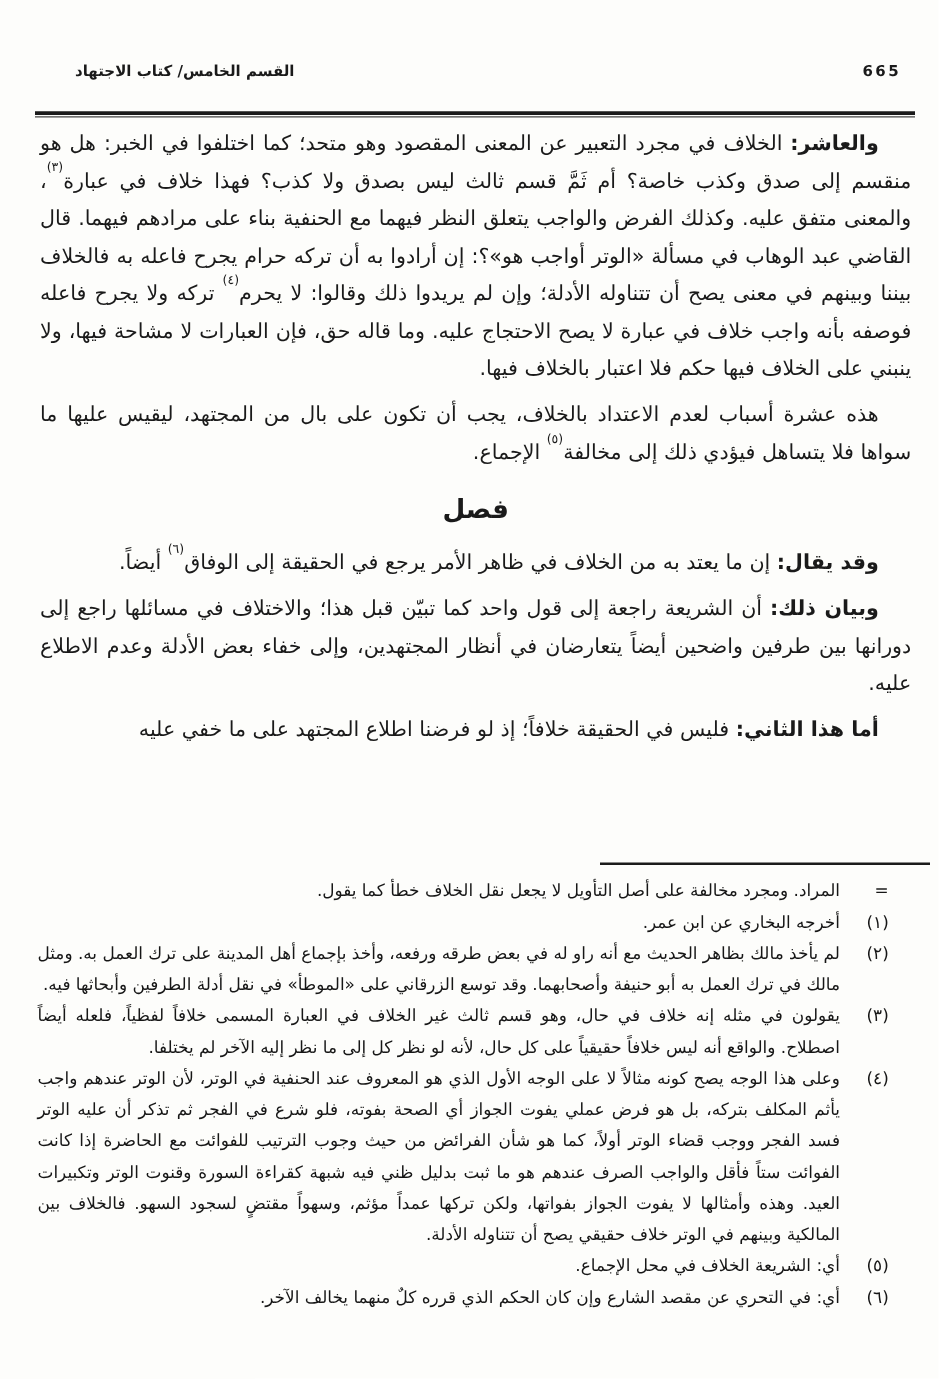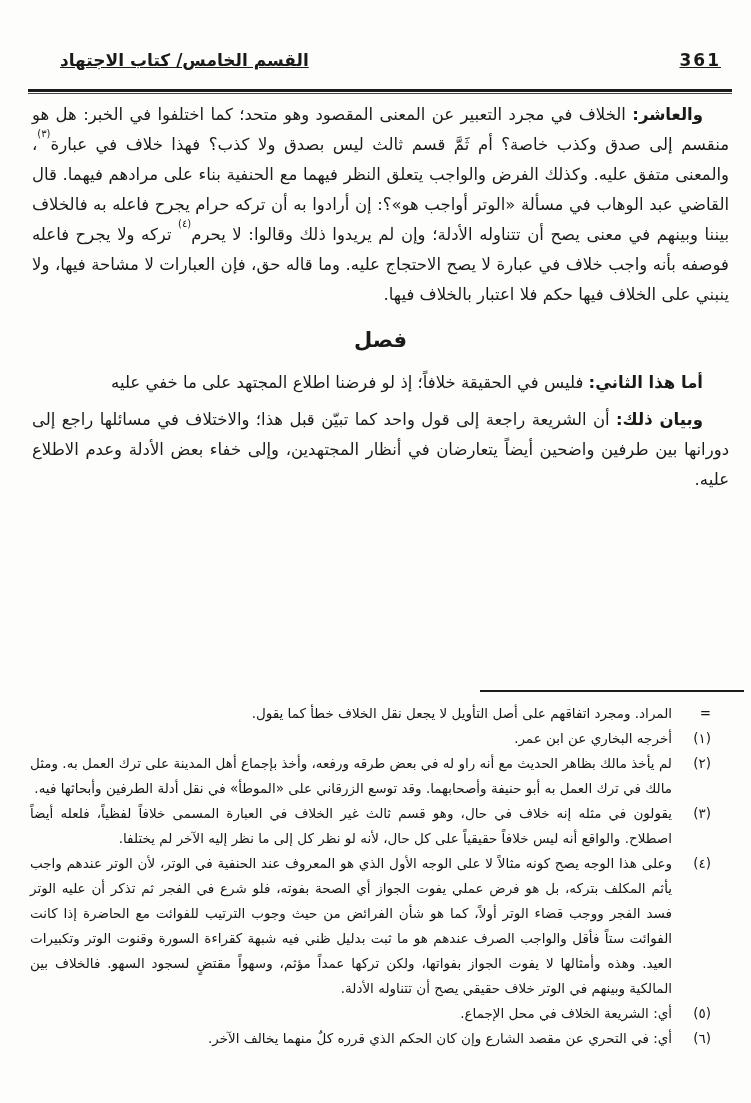--- a/index.html
+++ b/index.html
@@ -10,21 +10,21 @@
     color:#1a1a1a;
     font-family:"DejaVu Sans",sans-serif;
     direction:rtl;
     overflow:hidden;
   }
   
   .header{
     position:absolute;top:50px;left:60px;right:30px;
     display:flex;justify-content:space-between;align-items:baseline;
     direction:ltr;
-    font-size:17px;font-weight:bold;text-decoration:underline;
+    font-size:12px;font-weight:bold;
   }
   .header-title{direction:rtl;}
   .page-number{direction:rtl;letter-spacing:2px;}
   .header-rule{
     position:absolute;top:89px;left:28px;right:19px;
     height:5px;box-sizing:border-box;
     border-top:3px solid #1b1b1b;
     border-bottom:1px solid #444;
   }
   
@@ -63,46 +63,48 @@
   .fn-text{flex:1;text-align:justify;text-align-last:right;}
   .fn-bold{font-weight:normal;}
 </style>
 </head>
 <body>
 
 <div class="page">
 
   <div class="header">
     <span class="header-title">القسم الخامس/ كتاب الاجتهاد</span>
-    <span class="page-number">361</span>
+    <span class="page-number">665</span>
   </div>
   <div class="header-rule"></div>
 
   <div class="main">
 
 
     <p class="para indent"><b class="lead">والعاشر:</b><span> الخلاف في مجرد التعبير عن المعنى المقصود وهو متحد؛ كما اختلفوا في الخبر: هل هو منقسم إلى صدق وكذب خاصة؟ أم ثَمَّ قسم ثالث ليس بصدق ولا كذب؟ فهذا خلاف في عبارة</span><sup class="fn-ref">(٣)</sup><span>، والمعنى متفق عليه. وكذلك الفرض والواجب يتعلق النظر فيهما مع الحنفية بناء على مرادهم فيهما. قال القاضي عبد الوهاب في مسألة «الوتر أواجب هو»؟: إن أرادوا به أن تركه حرام يجرح فاعله به فالخلاف بيننا وبينهم في معنى يصح أن تتناوله الأدلة؛ وإن لم يريدوا ذلك وقالوا: لا يحرم</span><sup class="fn-ref">(٤)</sup><span> تركه ولا يجرح فاعله فوصفه بأنه واجب خلاف في عبارة لا يصح الاحتجاج عليه. وما قاله حق، فإن العبارات لا مشاحة فيها، ولا ينبني على الخلاف فيها حكم فلا اعتبار بالخلاف فيها.</span></p>
 
+    <p class="para indent"><span>هذه عشرة أسباب لعدم الاعتداد بالخلاف، يجب أن تكون على بال من المجتهد، ليقيس عليها ما سواها فلا يتساهل فيؤدي ذلك إلى مخالفة</span><sup class="fn-ref">(٥)</sup><span> الإجماع.</span></p>
 
     <h2 class="section-heading">فصل</h2>
 
+    <p class="para indent"><b class="lead">وقد يقال:</b><span> إن ما يعتد به من الخلاف في ظاهر الأمر يرجع في الحقيقة إلى الوفاق</span><sup class="fn-ref">(٦)</sup><span> أيضاً.</span></p>
+
+    <p class="para indent"><b class="lead">وبيان ذلك:</b><span> أن الشريعة راجعة إلى قول واحد كما تبيّن قبل هذا؛ والاختلاف في مسائلها راجع إلى دورانها بين طرفين واضحين أيضاً يتعارضان في أنظار المجتهدين، وإلى خفاء بعض الأدلة وعدم الاطلاع عليه.</span></p>
 
     <p class="para indent"><b class="lead">أما هذا الثاني:</b><span> فليس في الحقيقة خلافاً؛ إذ لو فرضنا اطلاع المجتهد على ما خفي عليه</span></p>
-
-    <p class="para indent"><b class="lead">وبيان ذلك:</b><span> أن الشريعة راجعة إلى قول واحد كما تبيّن قبل هذا؛ والاختلاف في مسائلها راجع إلى دورانها بين طرفين واضحين أيضاً يتعارضان في أنظار المجتهدين، وإلى خفاء بعض الأدلة وعدم الاطلاع عليه.</span></p>
 
   </div>
 
   <div class="fn-separator"></div>
 
   <div class="footnotes">
 
     <div class="footnote">
       <span class="fn-marker">=</span>
-      <span class="fn-text">المراد. ومجرد اتفاقهم على أصل التأويل لا يجعل نقل الخلاف خطأ كما يقول.</span>
+      <span class="fn-text">المراد. ومجرد مخالفة على أصل التأويل لا يجعل نقل الخلاف خطأ كما يقول.</span>
     </div>
 
     <div class="footnote">
       <span class="fn-marker">(١)</span>
       <span class="fn-text">أخرجه البخاري عن ابن عمر.</span>
     </div>
 
     <div class="footnote">
       <span class="fn-marker">(٢)</span>
       <span class="fn-text"><span>لم يأخذ مالك بظاهر الحديث مع أنه راو له في بعض طرقه ورفعه، وأخذ بإجماع أهل المدينة على ترك العمل به. ومثل مالك في ترك العمل به أبو حنيفة وأصحابهما. وقد توسع الزرقاني على </span><b class="fn-bold">«الموطأ»</b><span> في نقل أدلة الطرفين وأبحاثها فيه.</span></span>

